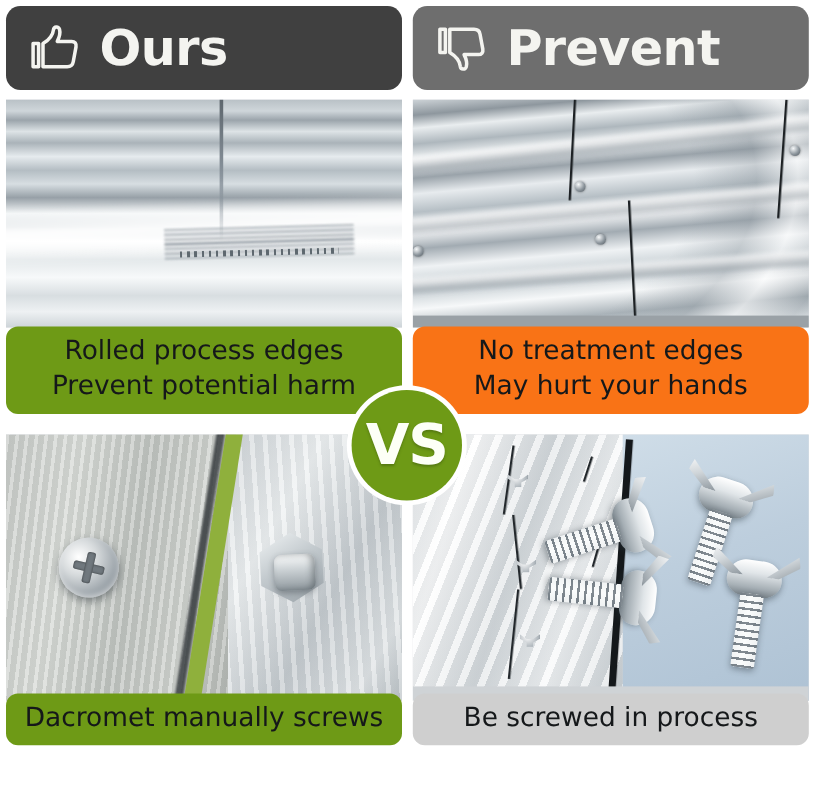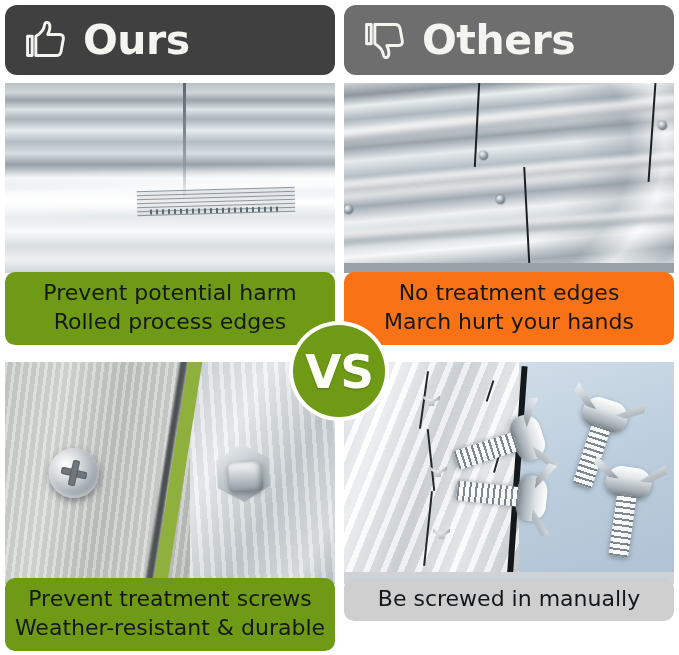--- a/index.html
+++ b/index.html
@@ -251,73 +251,72 @@
 
     <div class="photo photo-tl">
       <div class="art metal-rolled"></div>
       <div class="rolled-sheen"></div>
       <div class="rolled-seam"></div>
       <div class="rolled-crimp"></div>
       <div class="rolled-dots"></div>
     </div>
 
     <div class="caption cap-top cap-green">
+      <span class="cap-line">Rolled process edges</span>
       <span class="cap-line">Prevent potential harm</span>
-      <span class="cap-line">Rolled process edges</span>
     </div>
 
     <div class="photo photo-bl">
       <div class="panel-left"></div>
       <div class="panel-right"></div>
       <div class="dark-diag"></div>
       <div class="green-diag"></div>
       <div class="phillips"></div>
       <div class="hexwasher"></div>
       <div class="boltshank"></div>
     </div>
 
     <div class="caption cap-bottom cap-green">
-      <span class="cap-line">Prevent treatment screws</span>
-      <span class="cap-line">Weather-resistant &amp; durable</span>
+      <span class="cap-line">Dacromet manually screws</span>
     </div>
   </div>
 
   <div class="col col-right">
 
     <div class="pill pill-others">
       <span class="thumb-icon">
         <svg viewBox="0 0 48 48" width="44" height="44" aria-hidden="true">
           <g fill="none" stroke="#f4f4f0" stroke-width="3.2" stroke-linejoin="round" stroke-linecap="round">
             <path d="M5 7 L5 28 L10 28 L10 7 Z"></path>
             <path d="M14 7 L14 28 C19 31 23 36 23.5 40.5 C24 44 28 44 29 41 C30 37.5 28.5 33 27 30 L40 30 C43 30 44.5 28 44 25 L41.5 11.5 C41 8.5 39 7 36 7 Z"></path>
           </g>
         </svg>
       </span>
-      <span class="pill-label">Others</span>
+      <span class="pill-label">Prevent</span>
     </div>
 
     <div class="photo photo-tr">
       <div class="art metal-ribs"></div>
       <div class="rib-arc"></div>
       <div class="rib-edge" style="top:16%;transform:rotate(-6deg);"></div>
       <div class="rib-edge" style="top:44%;transform:rotate(-5deg);"></div>
       <div class="rib-edge" style="top:72%;transform:rotate(-4deg);"></div>
       <div class="seam" style="left:40%;top:0;height:44%;transform:rotate(3deg);"></div>
       <div class="seam" style="left:55%;top:44%;height:56%;transform:rotate(-3deg);"></div>
       <div class="seam" style="left:93%;top:0;height:52%;transform:rotate(4deg);"></div>
       <div class="screwdot" style="left:41%;top:36%;"></div>
       <div class="screwdot" style="left:46%;top:59%;"></div>
       <div class="screwdot" style="left:95%;top:20%;"></div>
       <div class="screwdot" style="left:0%;top:64%;"></div>
       <div class="ground"></div>
     </div>
 
     <div class="caption cap-top cap-gray-dark">
       <span class="cap-line">No treatment edges</span>
-      <span class="cap-line">March hurt your hands</span>
+      <span class="cap-line">May hurt your hands</span>
     </div>
 
     <div class="photo photo-br">
       <div class="br-panel"></div>
       <div class="br-blue"></div>
       <div class="br-dark-edge"></div>
 
       <div class="wire" style="left:24%;top:4%;height:26%;transform:rotate(8deg);"></div>
       <div class="wire" style="left:26%;top:30%;height:28%;transform:rotate(-6deg);"></div>
       <div class="wire" style="left:25%;top:58%;height:34%;transform:rotate(6deg);"></div>
@@ -349,21 +348,21 @@
       <div class="wingbolt" style="left:62%;top:52%;transform:rotate(96deg);">
         <div class="wb-head"></div>
           <div class="wb-wingL"></div>
           <div class="wb-wingR"></div>
           <div class="wb-shaft"></div>
       </div>
       <div class="br-floor"></div>
     </div>
 
     <div class="caption cap-bottom cap-gray-light">
-      <span class="cap-line">Be screwed in manually</span>
+      <span class="cap-line">Be screwed in process</span>
     </div>
   </div>
 
   <div class="vs-badge">
     <span class="vs-text">VS</span>
   </div>
 
 </div>
 
 </body></html>

